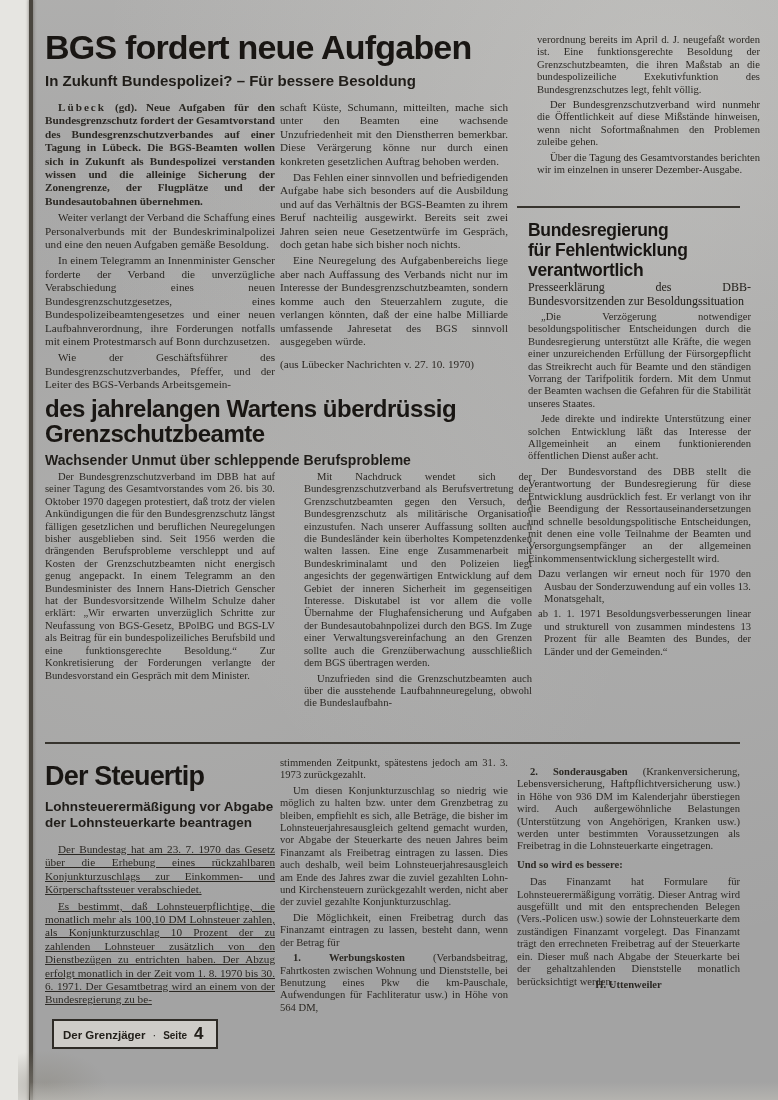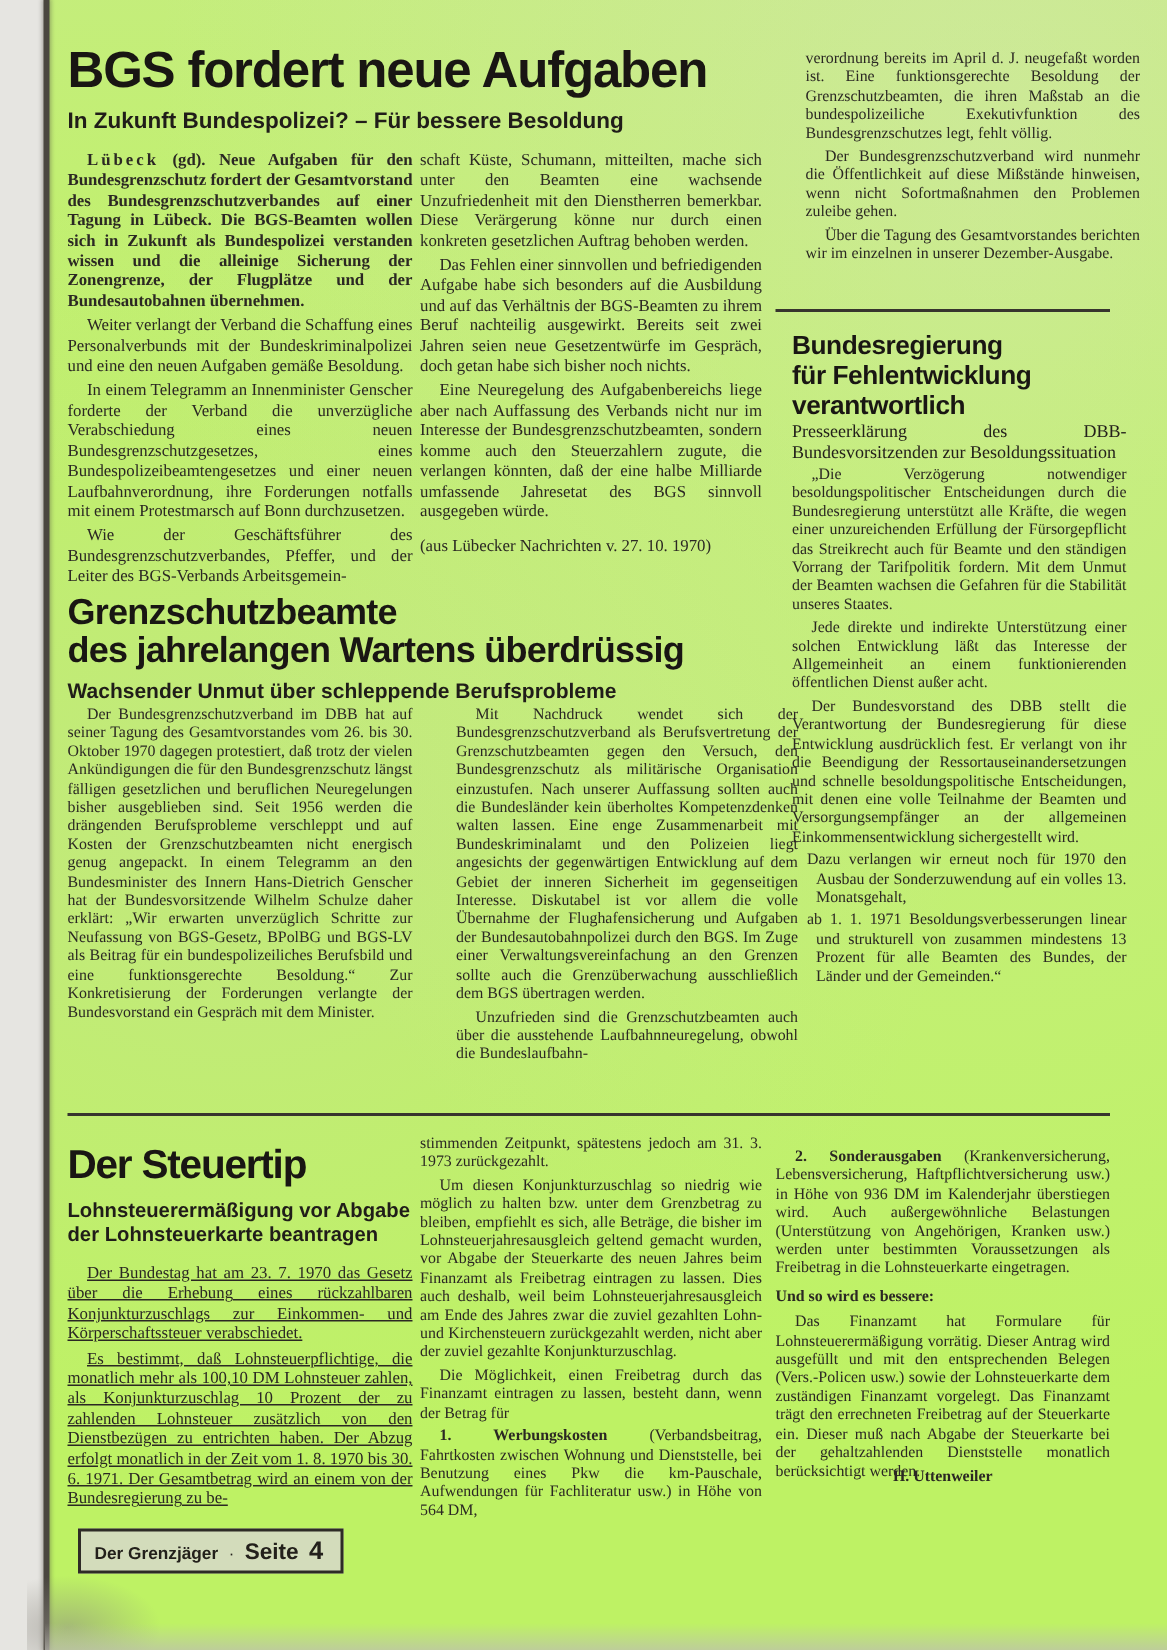--- a/index.html
+++ b/index.html
@@ -1,18 +1,18 @@
 <!DOCTYPE html>
 <html lang="de"><head>
 <meta charset="utf-8">
 <style>
   html,body { margin:0; padding:0; background:#efeeea; }
   .page {
     position:relative; width:778px; height:1100px; overflow:hidden;
-    background:#bef264; color:#2b2823;
+    background:#a3a3a3; color:#2b2823;
     font-family:"Liberation Serif", serif;
   }
   
   .left-margin { position:absolute; left:0; top:0; width:30px; height:1100px;
     background:#e6e5e1; }
   .scan-line { position:absolute; left:29px; top:0; width:4px; height:1100px;
     background:#4a463f; box-shadow:0 0 3px 1px #4a463f66; }
   .bottom-shadow { position:absolute; left:30px; top:1082px; width:748px; height:18px;
     background:linear-gradient(180deg,#d8d6d100,#bdbbb5aa); }
   .corner-blob { position:absolute; left:18px; top:1050px; width:90px; height:50px;
@@ -61,21 +61,21 @@
   .byline { text-align:center; font-weight:700; margin-top:-12.4px; }
 
   
   .footer-box {
     border:2px solid #2e2b26; padding:3px 12px 3px 9px; display:inline-flex;
     align-items:baseline; gap:7px; font-family:"Liberation Sans", sans-serif;
     color:#23201b; background:#d8d6d1cc;
   }
   .footer-box .pub { font-weight:700; font-size:11.5px; }
   .footer-box .sep { font-size:11px; }
-  .footer-box .lbl { font-weight:700; font-size:15px; }
+  .footer-box .lbl { font-weight:700; font-size:10px; }
   .footer-box .num { font-weight:700; font-size:17px; }
 </style>
 </head>
 <body>
 
 <div class="page">
   <div class="paper-tone"></div>
   <div class="left-margin"></div>
   <div class="scan-line"></div>
 
@@ -115,22 +115,22 @@
     <p class="subhead-serif noindent">Presseerklärung des DBB-Bundesvorsitzenden zur Besoldungssituation</p>
     <p>„Die Verzögerung notwendiger besoldungspolitischer Entscheidungen durch die Bundesregierung unterstützt alle Kräfte, die wegen einer unzureichenden Erfüllung der Fürsorgepflicht das Streikrecht auch für Beamte und den ständigen Vorrang der Tarifpolitik fordern. Mit dem Unmut der Beamten wachsen die Gefahren für die Stabilität unseres Staates.</p>
     <p>Jede direkte und indirekte Unterstützung einer solchen Entwicklung läßt das Interesse der Allgemeinheit an einem funktionierenden öffentlichen Dienst außer acht.</p>
     <p>Der Bundesvorstand des DBB stellt die Verantwortung der Bundesregierung für diese Entwicklung ausdrücklich fest. Er verlangt von ihr die Beendigung der Ressortauseinandersetzungen und schnelle besoldungspolitische Entscheidungen, mit denen eine volle Teilnahme der Beamten und Versorgungsempfänger an der allgemeinen Einkommensentwicklung sichergestellt wird.</p>
     <p class="hang">Dazu verlangen wir erneut noch für 1970 den Ausbau der Sonderzuwendung auf ein volles 13. Monatsgehalt,</p>
     <p class="hang">ab 1. 1. 1971 Besoldungsverbesserungen linear und strukturell von zusammen mindestens 13 Prozent für alle Beamten des Bundes, der Länder und der Gemeinden.“</p>
   </div>
 
   <div class="abs" style="left:45px; top:396px; width:463px;">
     <h2 class="big-head h-grenz">
+      <span style="display:block">des jahrelangen Wartens überdrüssig</span>
       <span style="display:block">Grenzschutzbeamte</span>
-      <span style="display:block">des jahrelangen Wartens überdrüssig</span>
     </h2>
     <p class="deck deck-grenz">Wachsender Unmut über schleppende Berufsprobleme</p>
   </div>
 
   <div class="abs body-txt txt-s" style="left:45px; top:471px; width:230px;">
     <p>Der Bundesgrenzschutzverband im DBB hat auf seiner Tagung des Gesamtvorstandes vom 26. bis 30. Oktober 1970 dagegen protestiert, daß trotz der vielen Ankündigungen die für den Bundesgrenzschutz längst fälligen gesetzlichen und beruflichen Neuregelungen bisher ausgeblieben sind. Seit 1956 werden die drängenden Berufsprobleme verschleppt und auf Kosten der Grenzschutzbeamten nicht energisch genug angepackt. In einem Telegramm an den Bundesminister des Innern Hans-Dietrich Genscher hat der Bundesvorsitzende Wilhelm Schulze daher erklärt: „Wir erwarten unverzüglich Schritte zur Neufassung von BGS-Gesetz, BPolBG und BGS-LV als Beitrag für ein bundespolizeiliches Berufsbild und eine funktionsgerechte Besoldung.“ Zur Konkretisierung der Forderungen verlangte der Bundesvorstand ein Gespräch mit dem Minister.</p>
   </div>
 
   <div class="abs body-txt txt-s" style="left:280px; top:471px; width:228px;margin-left:24px;">
     <p>Mit Nachdruck wendet sich der Bundesgrenzschutzverband als Berufsvertretung der Grenzschutzbeamten gegen den Versuch, den Bundesgrenzschutz als militärische Organisation einzustufen. Nach unserer Auffassung sollten auch die Bundesländer kein überholtes Kompetenzdenken walten lassen. Eine enge Zusammenarbeit mit Bundeskriminalamt und den Polizeien liegt angesichts der gegenwärtigen Entwicklung auf dem Gebiet der inneren Sicherheit im gegenseitigen Interesse. Diskutabel ist vor allem die volle Übernahme der Flughafensicherung und Aufgaben der Bundesautobahnpolizei durch den BGS. Im Zuge einer Verwaltungsvereinfachung an den Grenzen sollte auch die Grenzüberwachung ausschließlich dem BGS übertragen werden.</p>

